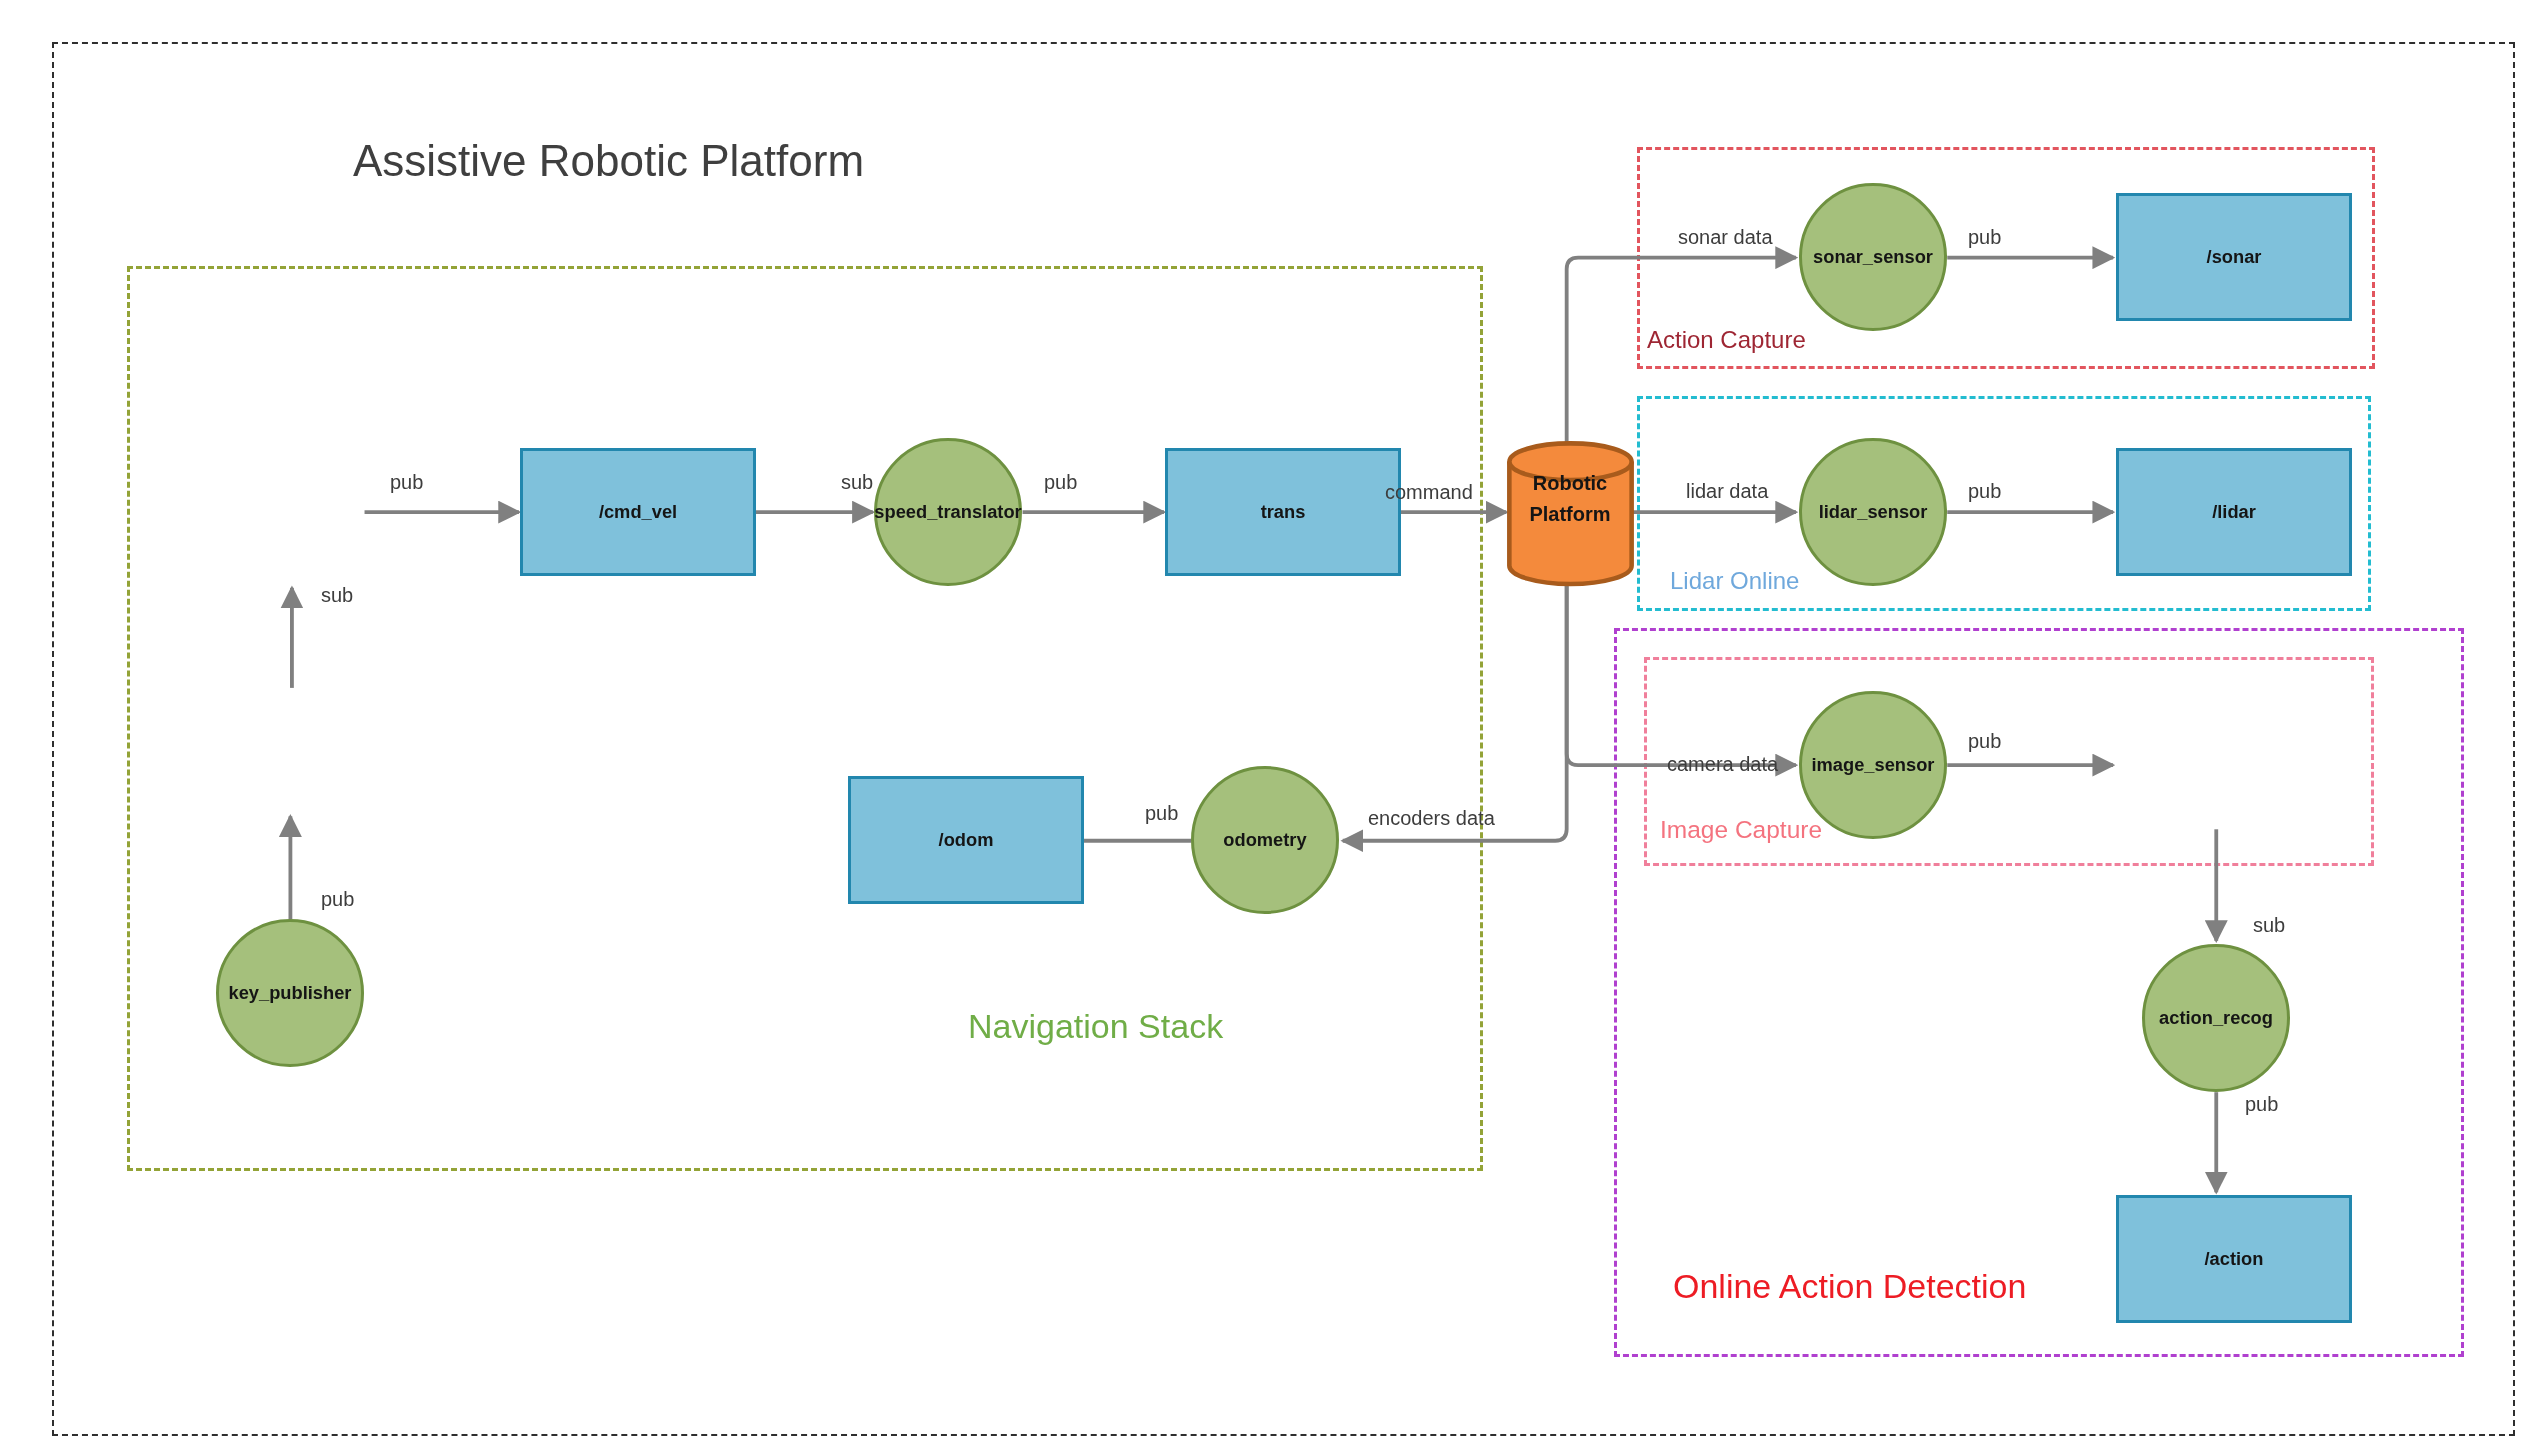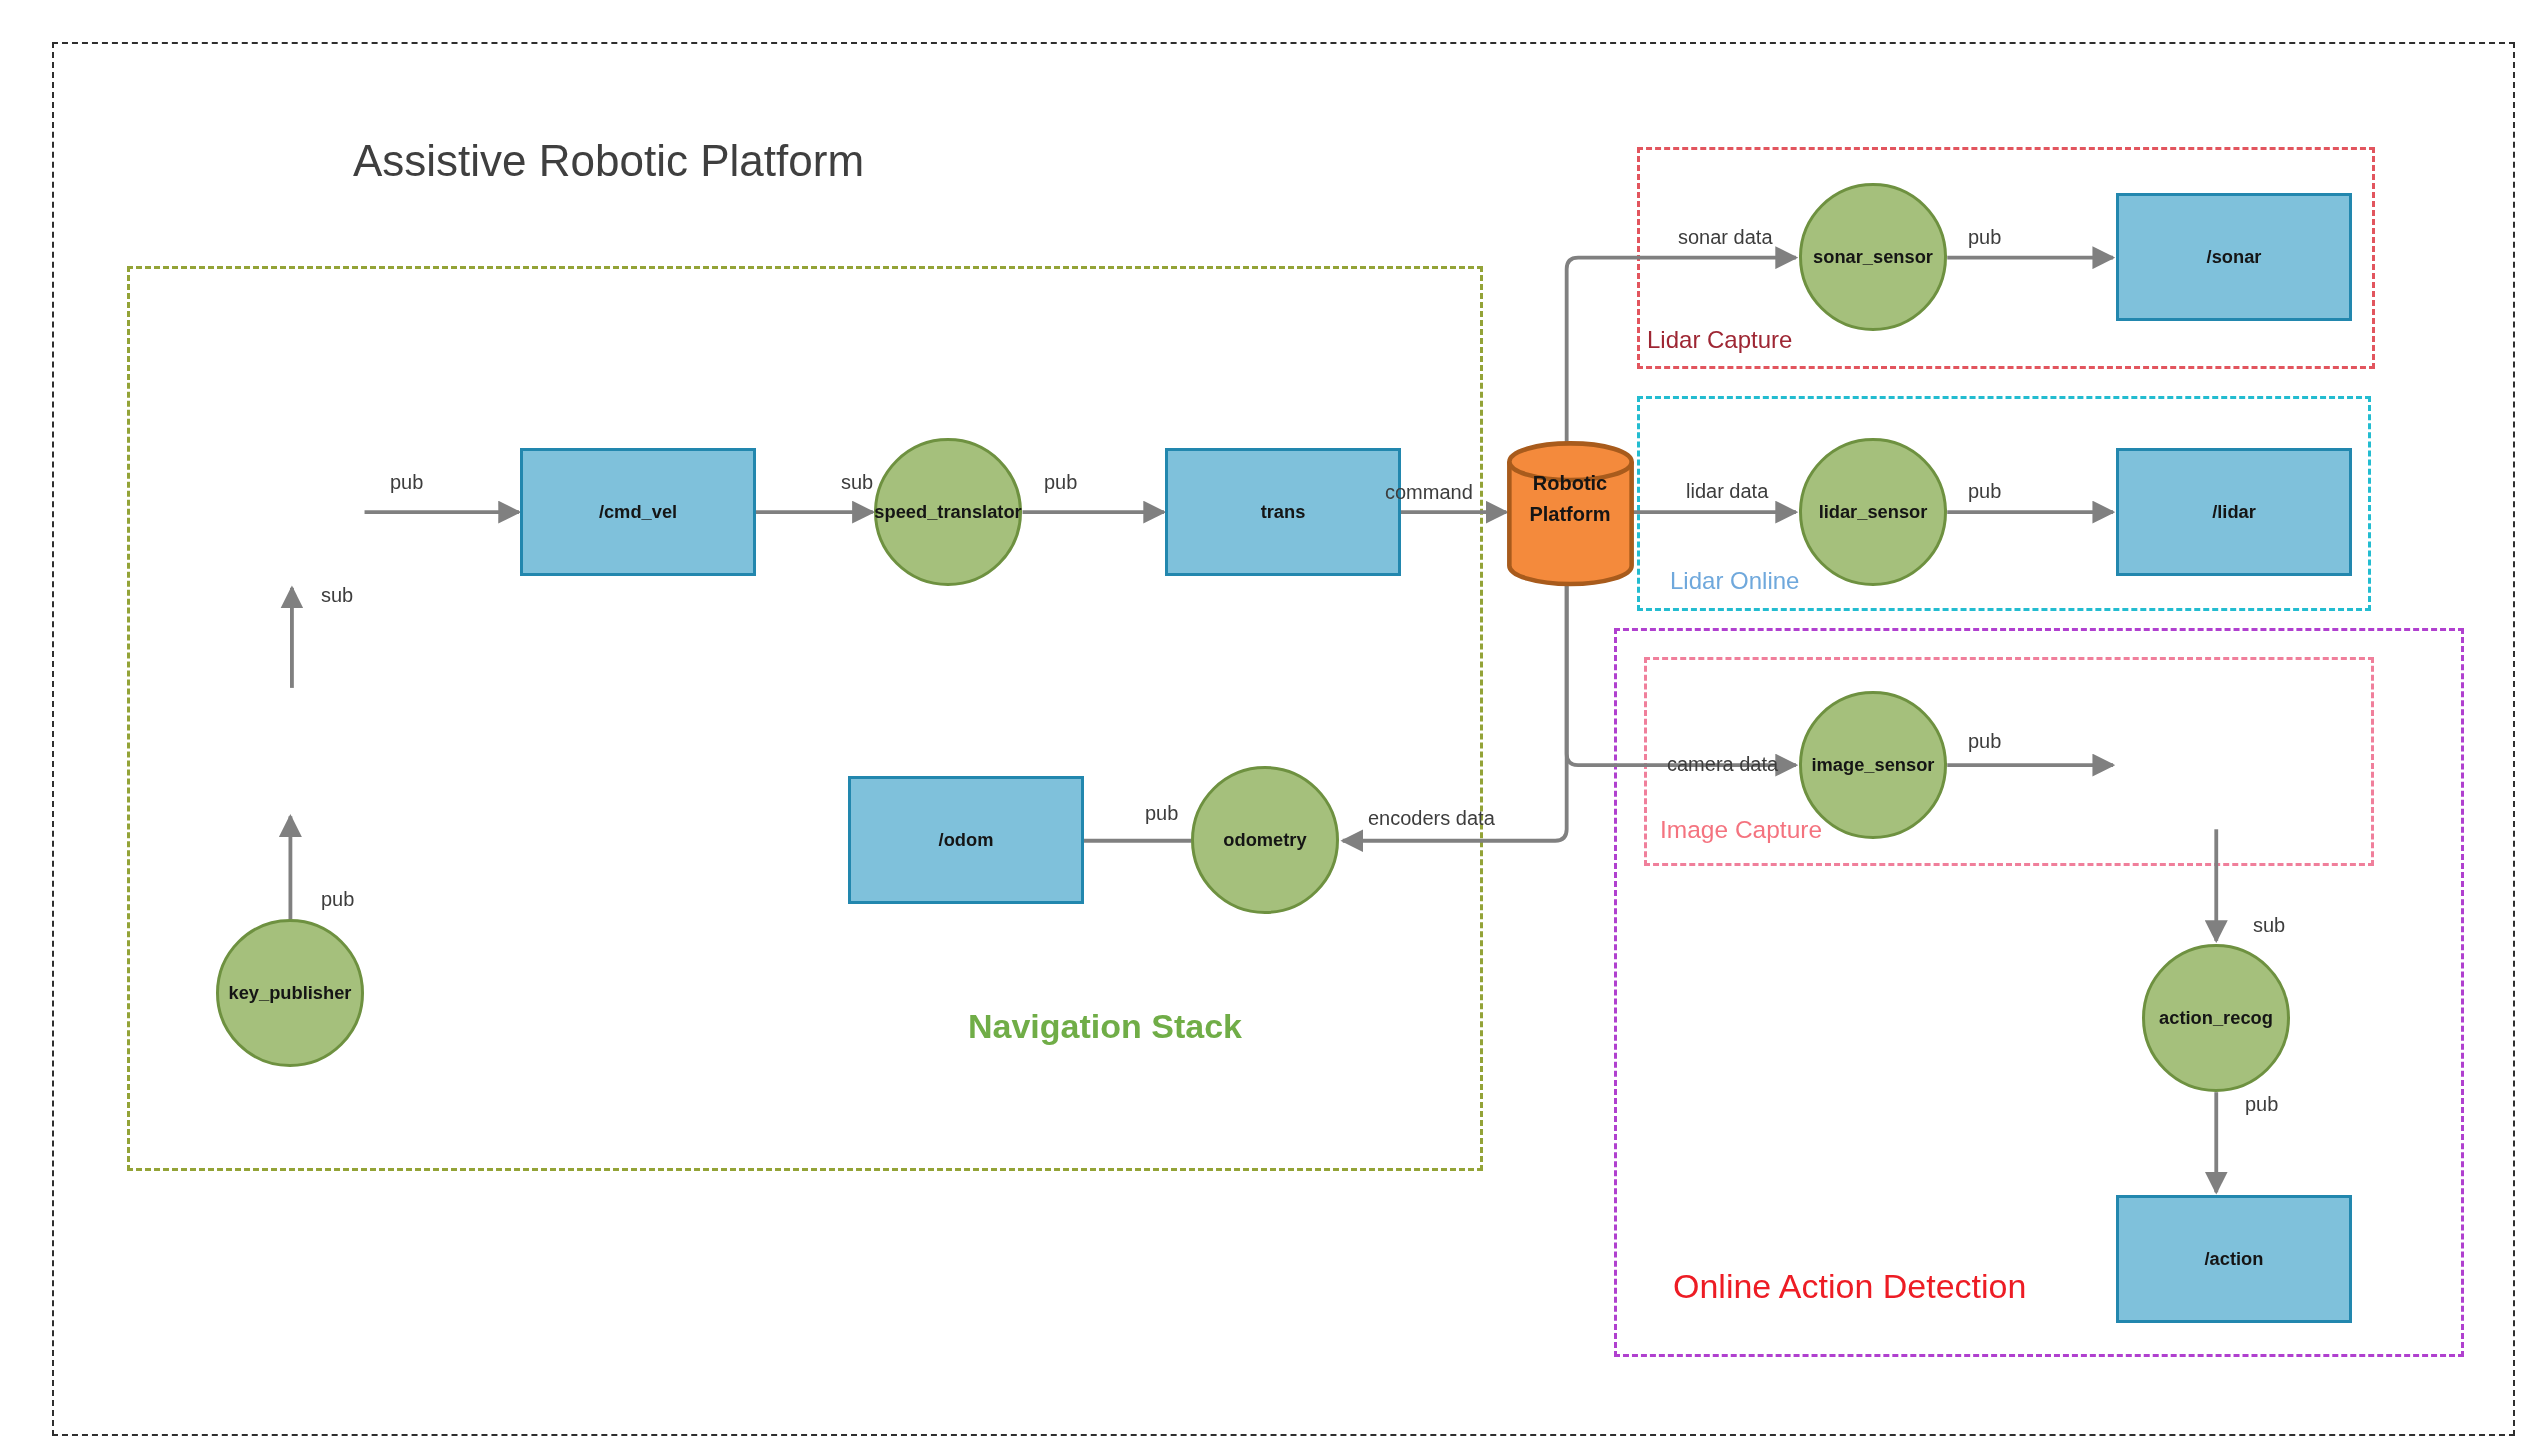--- a/index.html
+++ b/index.html
@@ -9,21 +9,21 @@
          border:2.3px dashed var(--outer_border,#2e2e2e);box-sizing:border-box;}
   .title{position:absolute;left:353px;top:136px;font-size:44px;font-weight:400;
          color:var(--title,#3f3f3f);white-space:nowrap;}
   .gbox{position:absolute;box-sizing:border-box;border:3.1px dashed #999;}
   .gbox.nav{left:127px;top:266px;width:1356px;height:905px;border-color:var(--nav_border,#93a337);}
   .gbox.sonar{left:1637px;top:147px;width:738px;height:222px;border-color:var(--sonar_border,#e2555e);}
   .gbox.lidar{left:1637px;top:396px;width:734px;height:215px;border-color:var(--lidar_border,#23bcd0);}
   .gbox.image{left:1644px;top:657px;width:730px;height:209px;border-color:var(--image_border,#f07f9b);}
   .gbox.oad{left:1614px;top:628px;width:850px;height:729px;border-color:var(--oad_border,#b040cf);}
   .glabel{position:absolute;white-space:nowrap;font-weight:400;}
-  .glabel.nav{left:968px;top:1007px;font-size:34px;color:var(--nav_label,#70ad47);font-weight:bold;}
+  .glabel.nav{left:968px;top:1007px;font-size:34px;color:var(--nav_label,#70ad47);}
   .glabel.sonar{left:1647px;top:326px;font-size:24px;color:var(--sonar_label,#9e2633);}
   .glabel.lidar{left:1670px;top:567px;font-size:24px;color:var(--lidar_label,#6fa8dc);}
   .glabel.image{left:1660px;top:816px;font-size:24.5px;color:var(--image_label,#f4737f);}
   .glabel.oad{left:1673px;top:1267px;font-size:34px;color:var(--oad_label,#ed1c24);}
   svg.wires{position:absolute;left:0;top:0;}
   .edge{fill:none;stroke:var(--edge,#808080);stroke-width:5px;}
   .node{position:absolute;width:148px;height:148px;border-radius:50%;box-sizing:border-box;
         background:var(--node_fill,#a5c07c);border:3.1px solid var(--node_stroke,#6e9140);
         display:flex;align-items:center;justify-content:center;
         font-size:18.3px;font-weight:600;color:#151515;white-space:nowrap;}
@@ -44,21 +44,21 @@
 
   <div class="title">Assistive Robotic Platform</div>
 
   <div class="gbox nav"></div>
   <div class="gbox oad"></div>
   <div class="gbox sonar"></div>
   <div class="gbox lidar"></div>
   <div class="gbox image"></div>
 
   <div class="glabel nav">Navigation Stack</div>
-  <div class="glabel sonar">Lidar Capture</div>
+  <div class="glabel sonar">Action Capture</div>
   <div class="glabel lidar">Lidar Online</div>
   <div class="glabel image">Image Capture</div>
   <div class="glabel oad">Online Action Detection</div>
 
   <svg class="wires" width="2538" height="1453" viewBox="0 0 3321 1901">
     <defs>
       <marker id="ah" viewBox="0 0 10 10" refX="9" refY="5" markerWidth="6" markerHeight="6" orient="auto-start-reverse">
         <path d="M0,0 L10,5 L0,10 z" fill="#808080"></path>
       </marker>
     </defs>

